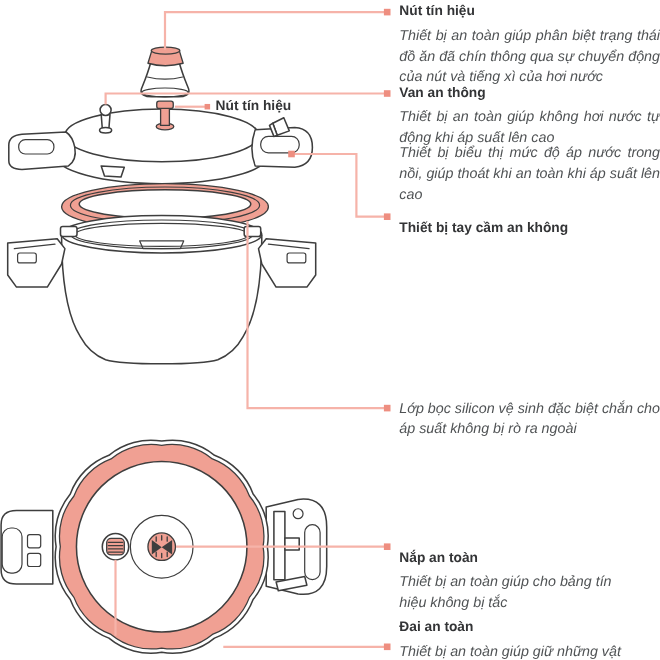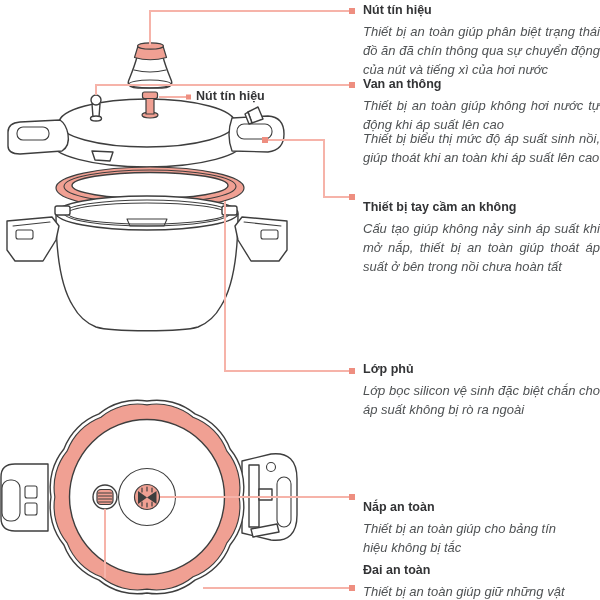--- a/index.html
+++ b/index.html
@@ -176,30 +176,28 @@
     <div class="t">Nút tín hiệu</div>
     <div class="d just">Thiết bị an toàn giúp phân biệt trạng thái đồ ăn đã chín thông qua sự chuyển động của nút và tiếng xì của hơi nước</div>
   </div>
 
   <div class="callout" style="top:76px">
     <div class="t">Van an thông</div>
     <div class="d just">Thiết bị an toàn giúp không hơi nước tự động khi áp suất lên cao</div>
   </div>
 
   <div class="callout" style="top:129px">
-    <div class="d just">Thiết bị biểu thị mức độ áp suất sinh nồi, giúp thoát khi an toàn khi áp suất lên cao</div>
+    <div class="d just">Thiết bị biểu thị mức độ áp nước trong nồi, giúp thoát khi an toàn khi áp suất lên cao</div>
   </div>
 
   <div class="callout" style="top:199px">
     <div class="t">Thiết bị tay cầm an không</div>
-    <div class="d just">Cấu tạo giúp không nảy sinh áp suất khi mở nắp, thiết bị an toàn giúp thoát áp suất ở bên trong nồi chưa hoàn tất</div>
   </div>
 
   <div class="callout" style="top:361px">
-    <div class="t">Lớp phủ</div>
     <div class="d just">Lớp bọc silicon vệ sinh đặc biệt chắn cho áp suất không bị rò ra ngoài</div>
   </div>
 
   <div class="callout narrow" style="top:499px">
     <div class="t">Nắp an toàn</div>
     <div class="d">Thiết bị an toàn giúp cho bảng tín hiệu không bị tắc</div>
   </div>
 
   <div class="callout narrow" style="top:562px">
     <div class="t">Đai an toàn</div>

